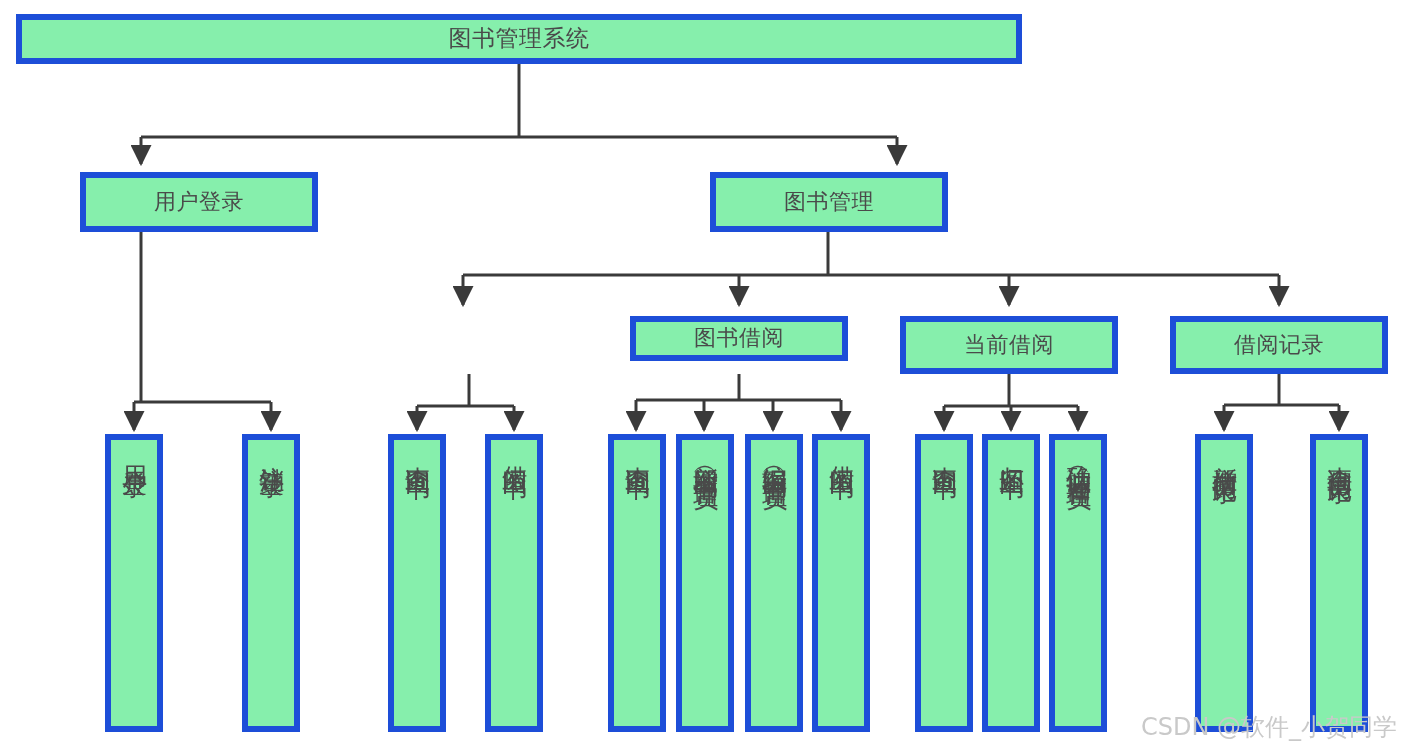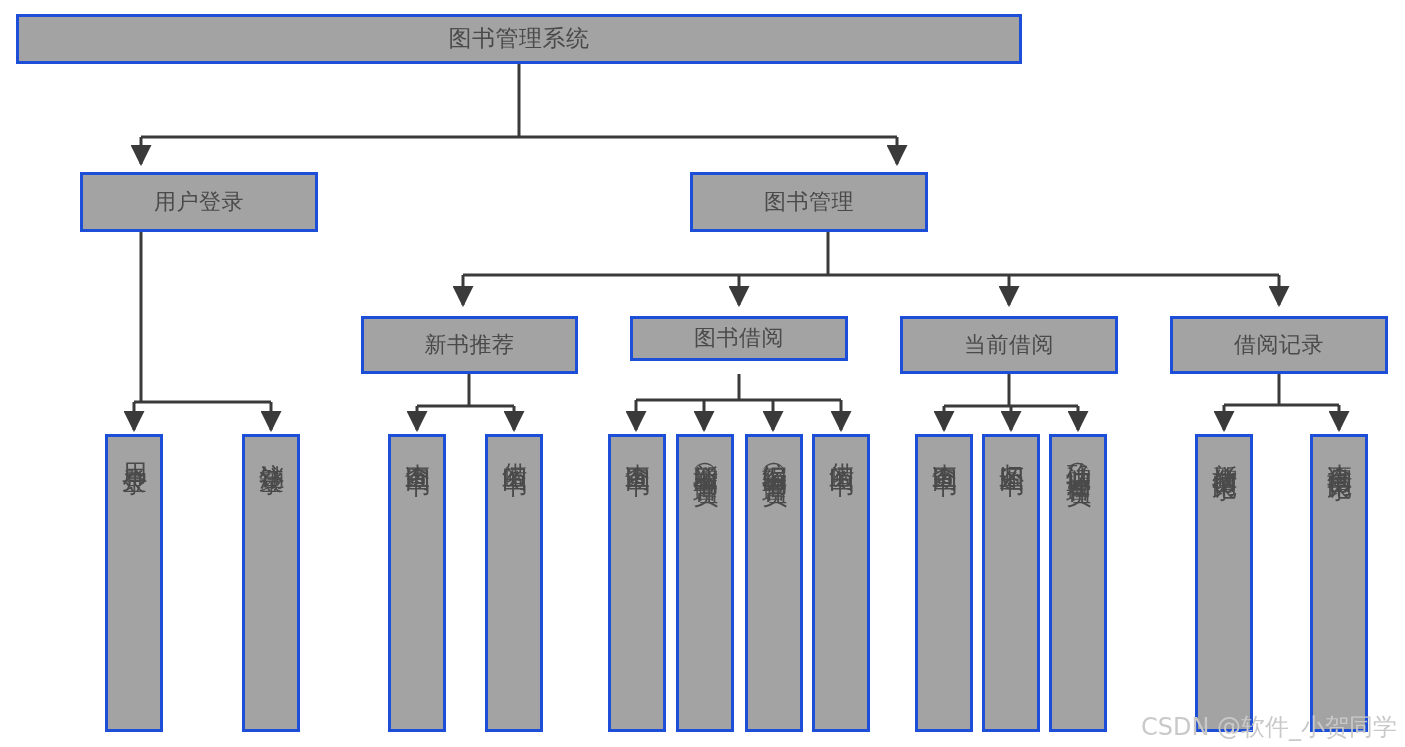--- a/index.html
+++ b/index.html
@@ -20,22 +20,22 @@
   #edges {
     position: absolute;
     left: 0;
     top: 0;
     width: 1405px;
     height: 747px;
   }
   .node {
     position: absolute;
     box-sizing: border-box;
-    background: #a3a3a3;
-    border: 3px solid #1d4ed8;
+    background: #86efac;
+    border: 6px solid #1d4ed8;
     display: flex;
     align-items: center;
     justify-content: center;
     color: #4a4a4a;
     z-index: 2;
   }
   .node-label {
     display: block;
     text-align: center;
     color: #4a4a4a;
@@ -129,27 +129,24 @@
   </svg>
 
   <div class="node root horizontal" style="left:16px; top:14px; width:1006px; height:50px;">
     <span class="node-label">图书管理系统</span>
   </div>
 
   <div class="node horizontal" style="left:80px; top:172px; width:238px; height:60px;">
     <span class="node-label">用户登录</span>
   </div>
 
-  <div class="node horizontal" style="left:690px; top:172px; width:238px; height:60px;">
+  <div class="node horizontal" style="left:710px; top:172px; width:238px; height:60px;">
     <span class="node-label">图书管理</span>
   </div>
 
-  <div class="node horizontal" style="left:361px; top:316px; width:217px; height:58px;">
-    <span class="node-label">新书推荐</span>
-  </div>
 
   <div class="node horizontal" style="left:630px; top:316px; width:218px; height:45px;">
     <span class="node-label">图书借阅</span>
   </div>
 
   <div class="node horizontal" style="left:1170px; top:316px; width:218px; height:58px;">
     <span class="node-label">借阅记录</span>
   </div>
 
   <div class="node horizontal" style="left:900px; top:316px; width:218px; height:58px;">

